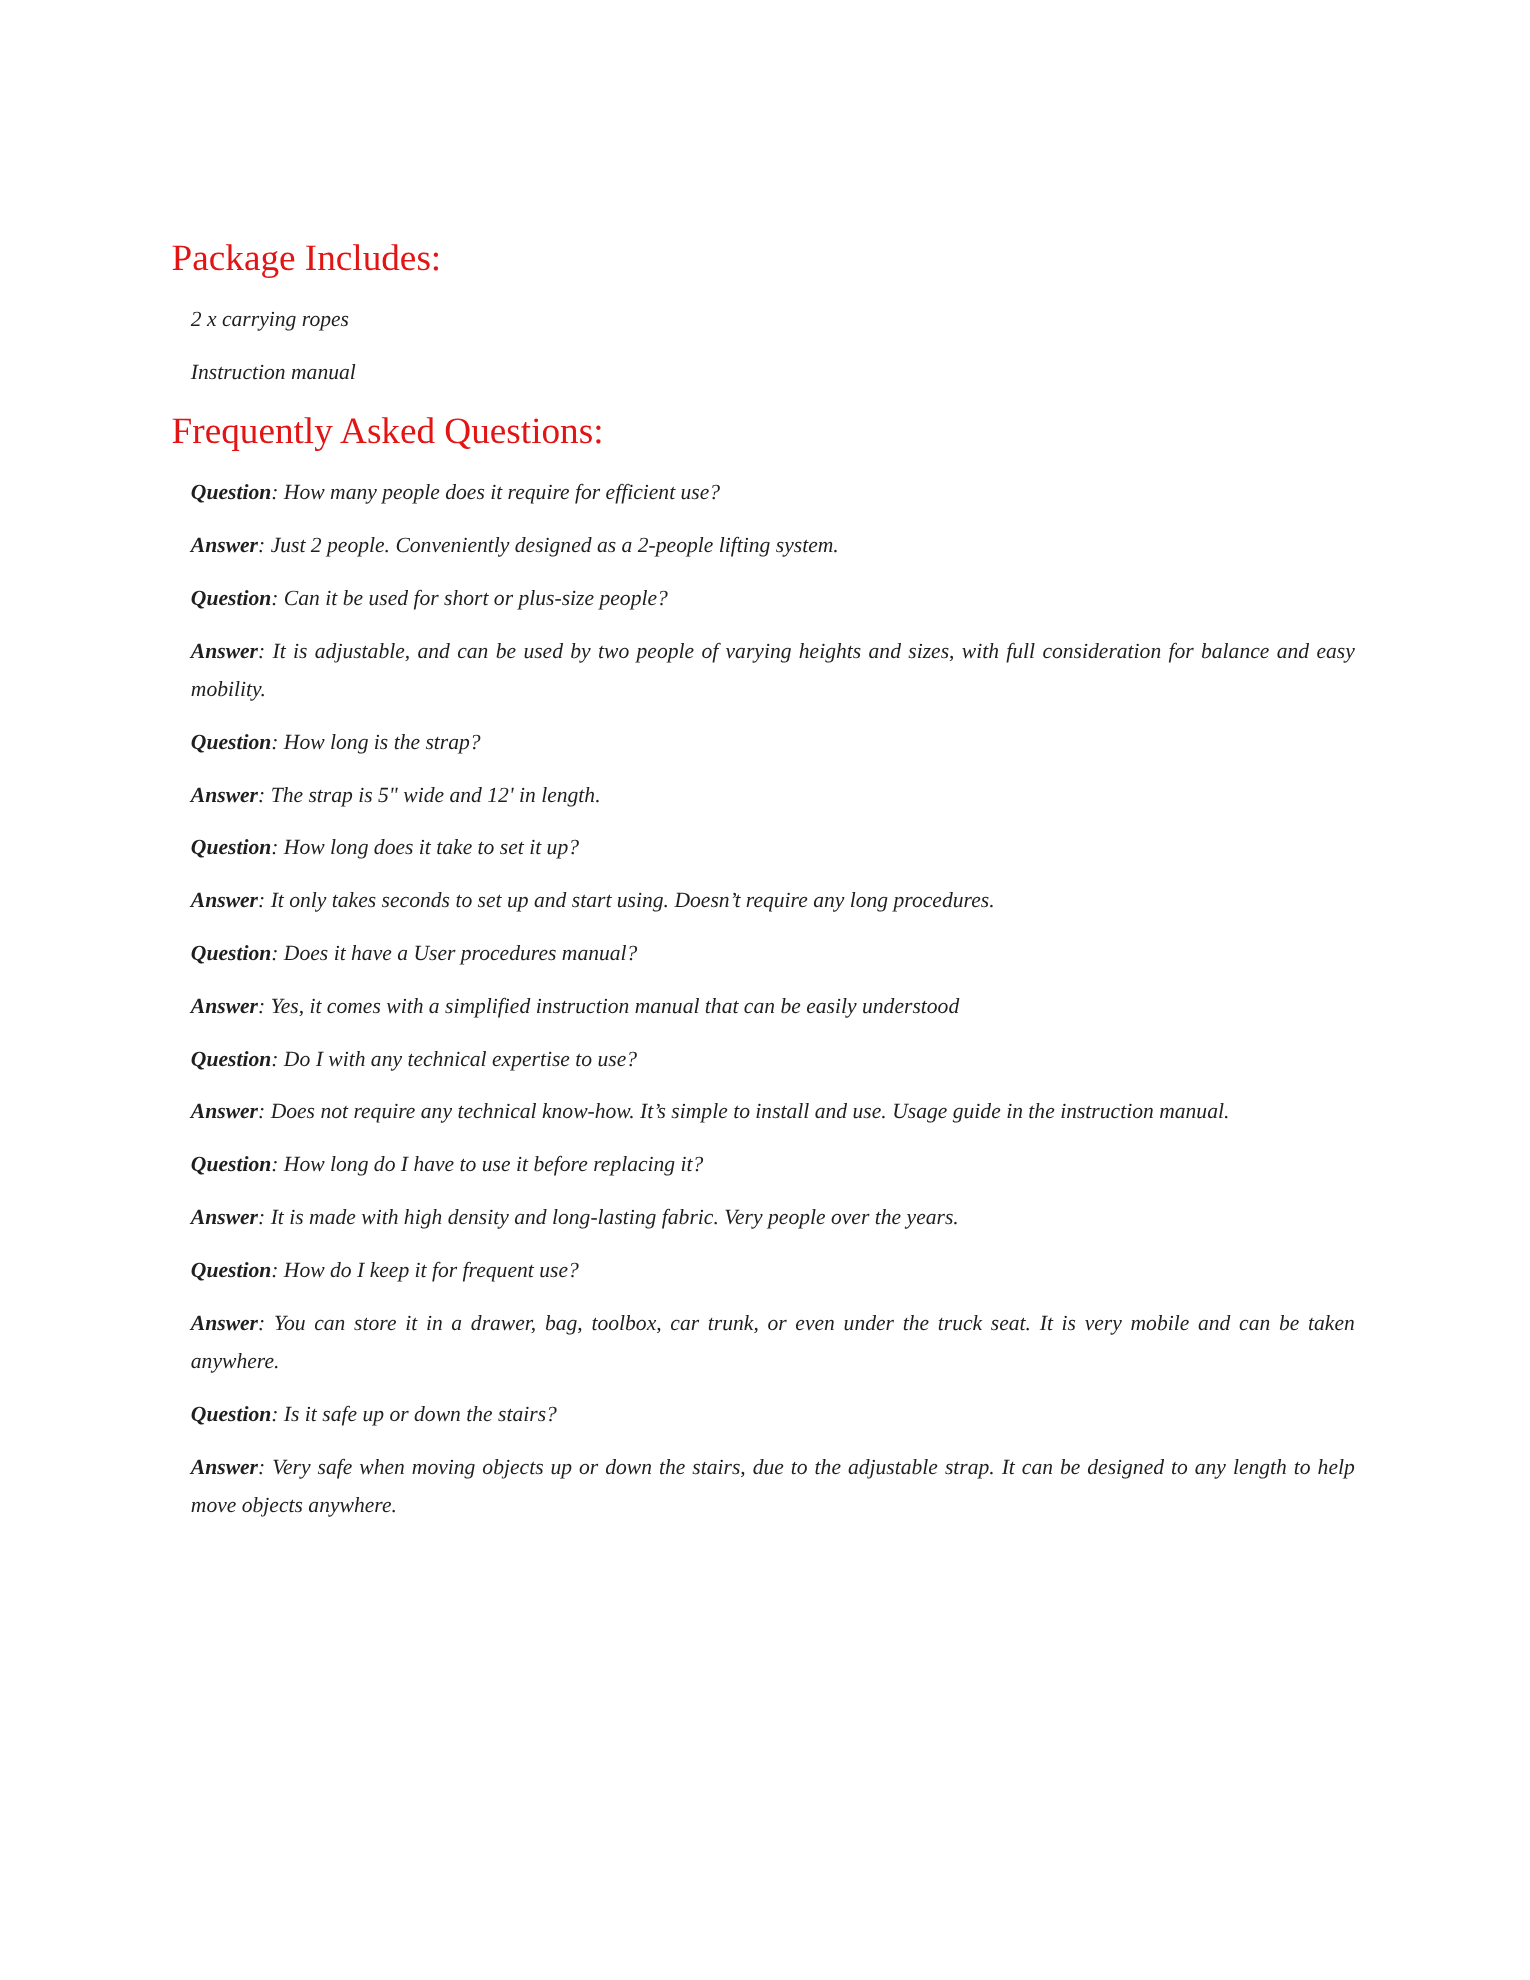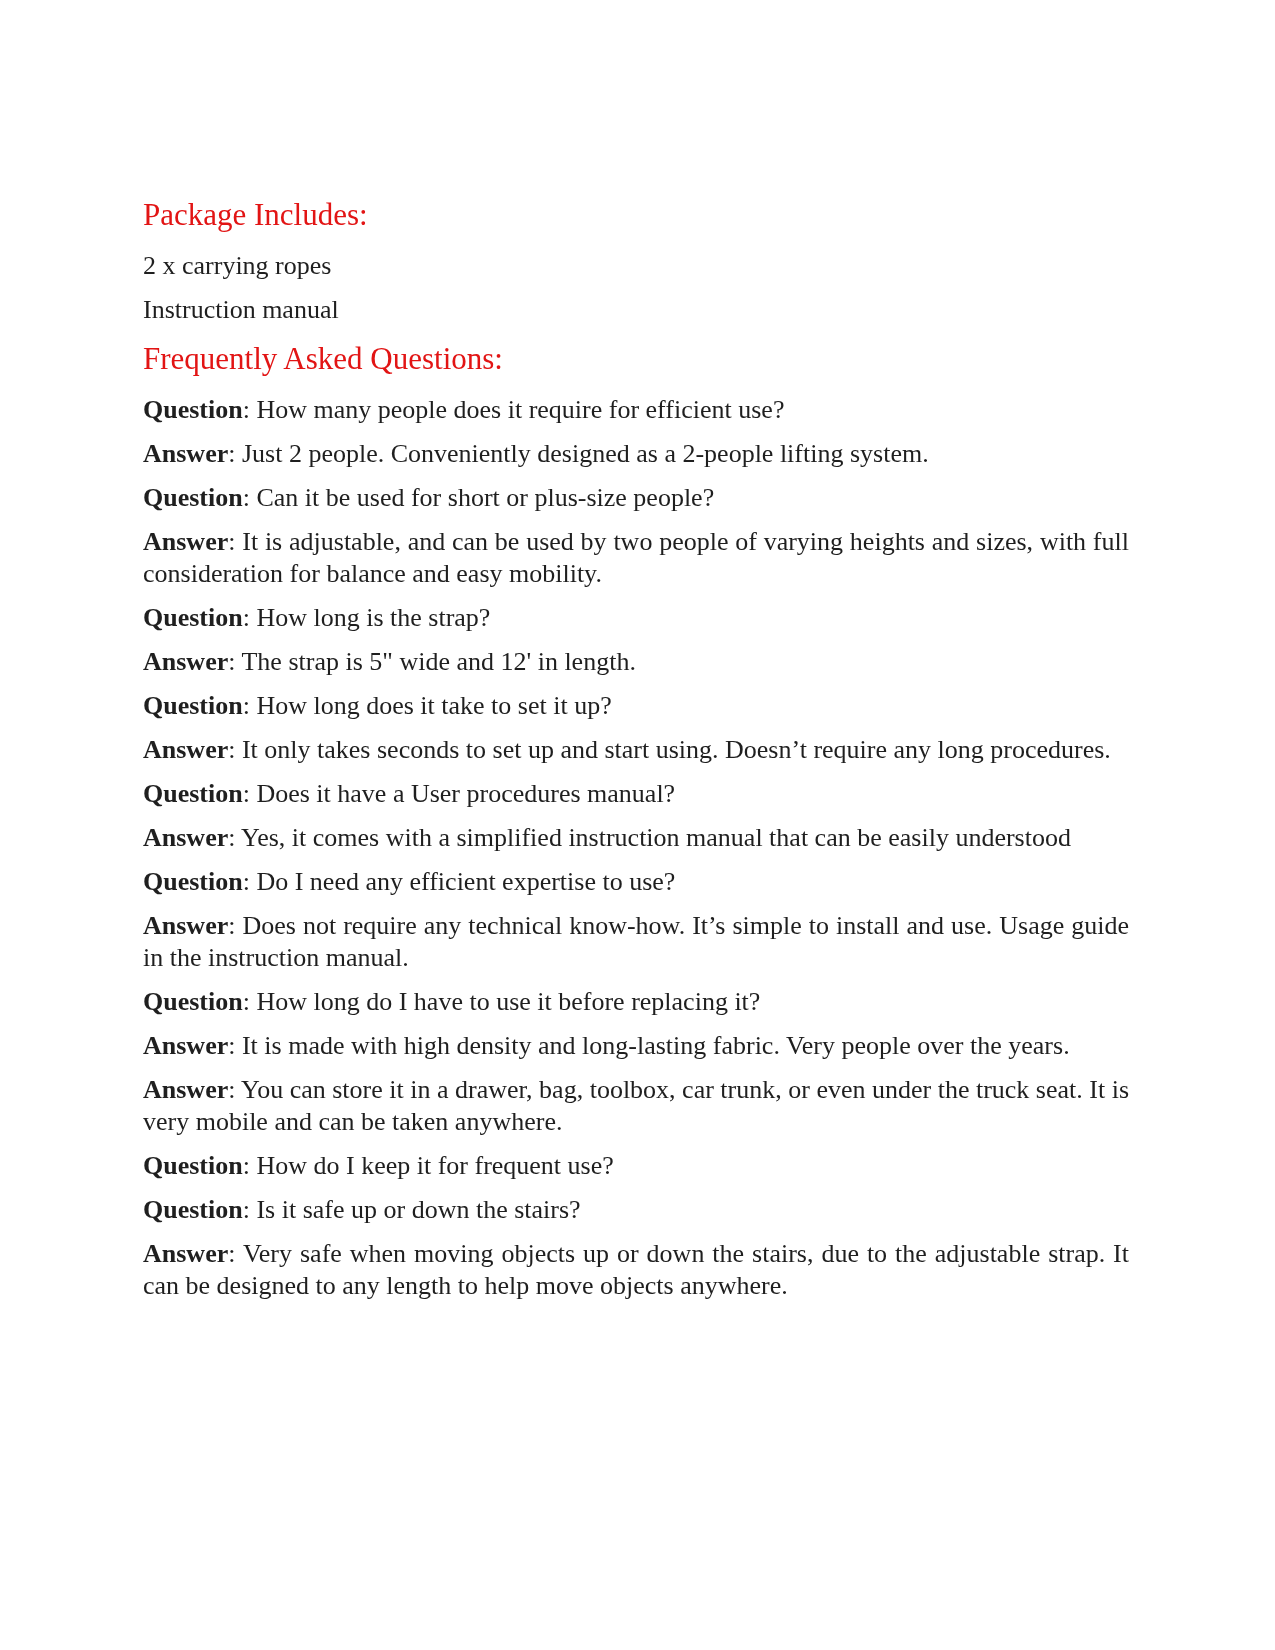--- a/index.html
+++ b/index.html
@@ -27,24 +27,25 @@
     font-size: 31px;
     line-height: 38px;
     font-weight: 400;
     color: var(--heading-red);
     margin: 14px 0 16px 0;
   }
   h1.heading.first {
     margin-top: 0;
   }
   p.para {
-    font-size: 26px;
+    font-size: 18px;
     line-height: 32px;
-    margin: 0 0 12px 0;
+    margin: 0 0 12px 16px;
     text-align: justify;
+    font-style: italic;
   }
   p.para strong {
     font-weight: 700;
   }
 </style>
 </head>
 <body>
 
 <div class="page">
   <h1 class="heading first">Package Includes:</h1>
@@ -60,22 +61,22 @@
       <p class="para qa"><strong>Question</strong><span>: </span><span>How many people does it require for efficient use?</span></p>
       <p class="para qa"><strong>Answer</strong><span>: </span><span>Just 2 people. Conveniently designed as a 2-people lifting system.</span></p>
       <p class="para qa"><strong>Question</strong><span>: </span><span>Can it be used for short or plus-size people?</span></p>
       <p class="para qa"><strong>Answer</strong><span>: </span><span>It is adjustable, and can be used by two people of varying heights and sizes, with full consideration for balance and easy mobility.</span></p>
       <p class="para qa"><strong>Question</strong><span>: </span><span>How long is the strap?</span></p>
       <p class="para qa"><strong>Answer</strong><span>: </span><span>The strap is 5" wide and 12' in length.</span></p>
       <p class="para qa"><strong>Question</strong><span>: </span><span>How long does it take to set it up?</span></p>
       <p class="para qa"><strong>Answer</strong><span>: </span><span>It only takes seconds to set up and start using. Doesn’t require any long procedures.</span></p>
       <p class="para qa"><strong>Question</strong><span>: </span><span>Does it have a User procedures manual?</span></p>
       <p class="para qa"><strong>Answer</strong><span>: </span><span>Yes, it comes with a simplified instruction manual that can be easily understood</span></p>
-      <p class="para qa"><strong>Question</strong><span>: </span><span>Do I need any efficient expertise to use?</span></p>
+      <p class="para qa"><strong>Question</strong><span>: </span><span>Do I with any technical expertise to use?</span></p>
       <p class="para qa"><strong>Answer</strong><span>: </span><span>Does not require any technical know-how. It’s simple to install and use. Usage guide in the instruction manual.</span></p>
       <p class="para qa"><strong>Question</strong><span>: </span><span>How long do I have to use it before replacing it?</span></p>
       <p class="para qa"><strong>Answer</strong><span>: </span><span>It is made with high density and long-lasting fabric. Very people over the years.</span></p>
+      <p class="para qa"><strong>Question</strong><span>: </span><span>How do I keep it for frequent use?</span></p>
       <p class="para qa"><strong>Answer</strong><span>: </span><span>You can store it in a drawer, bag, toolbox, car trunk, or even under the truck seat. It is very mobile and can be taken anywhere.</span></p>
-      <p class="para qa"><strong>Question</strong><span>: </span><span>How do I keep it for frequent use?</span></p>
       <p class="para qa"><strong>Question</strong><span>: </span><span>Is it safe up or down the stairs?</span></p>
       <p class="para qa"><strong>Answer</strong><span>: </span><span>Very safe when moving objects up or down the stairs, due to the adjustable strap. It can be designed to any length to help move objects anywhere.</span></p>
     </div>
 </div>
 
 </body></html>

